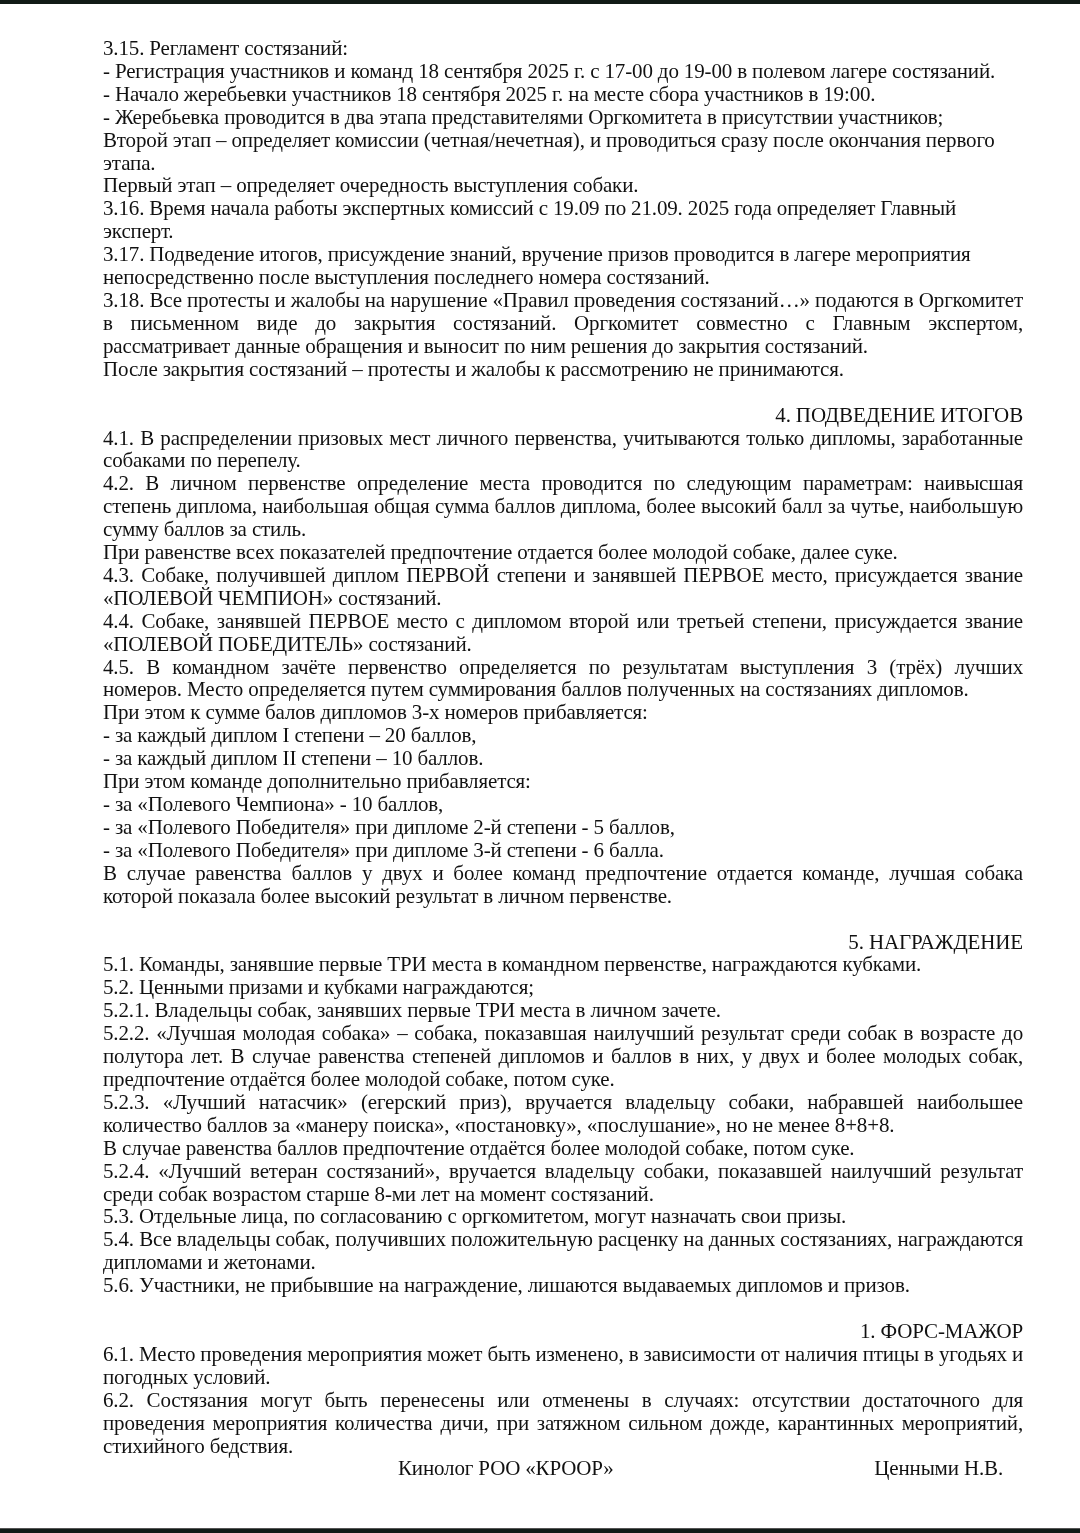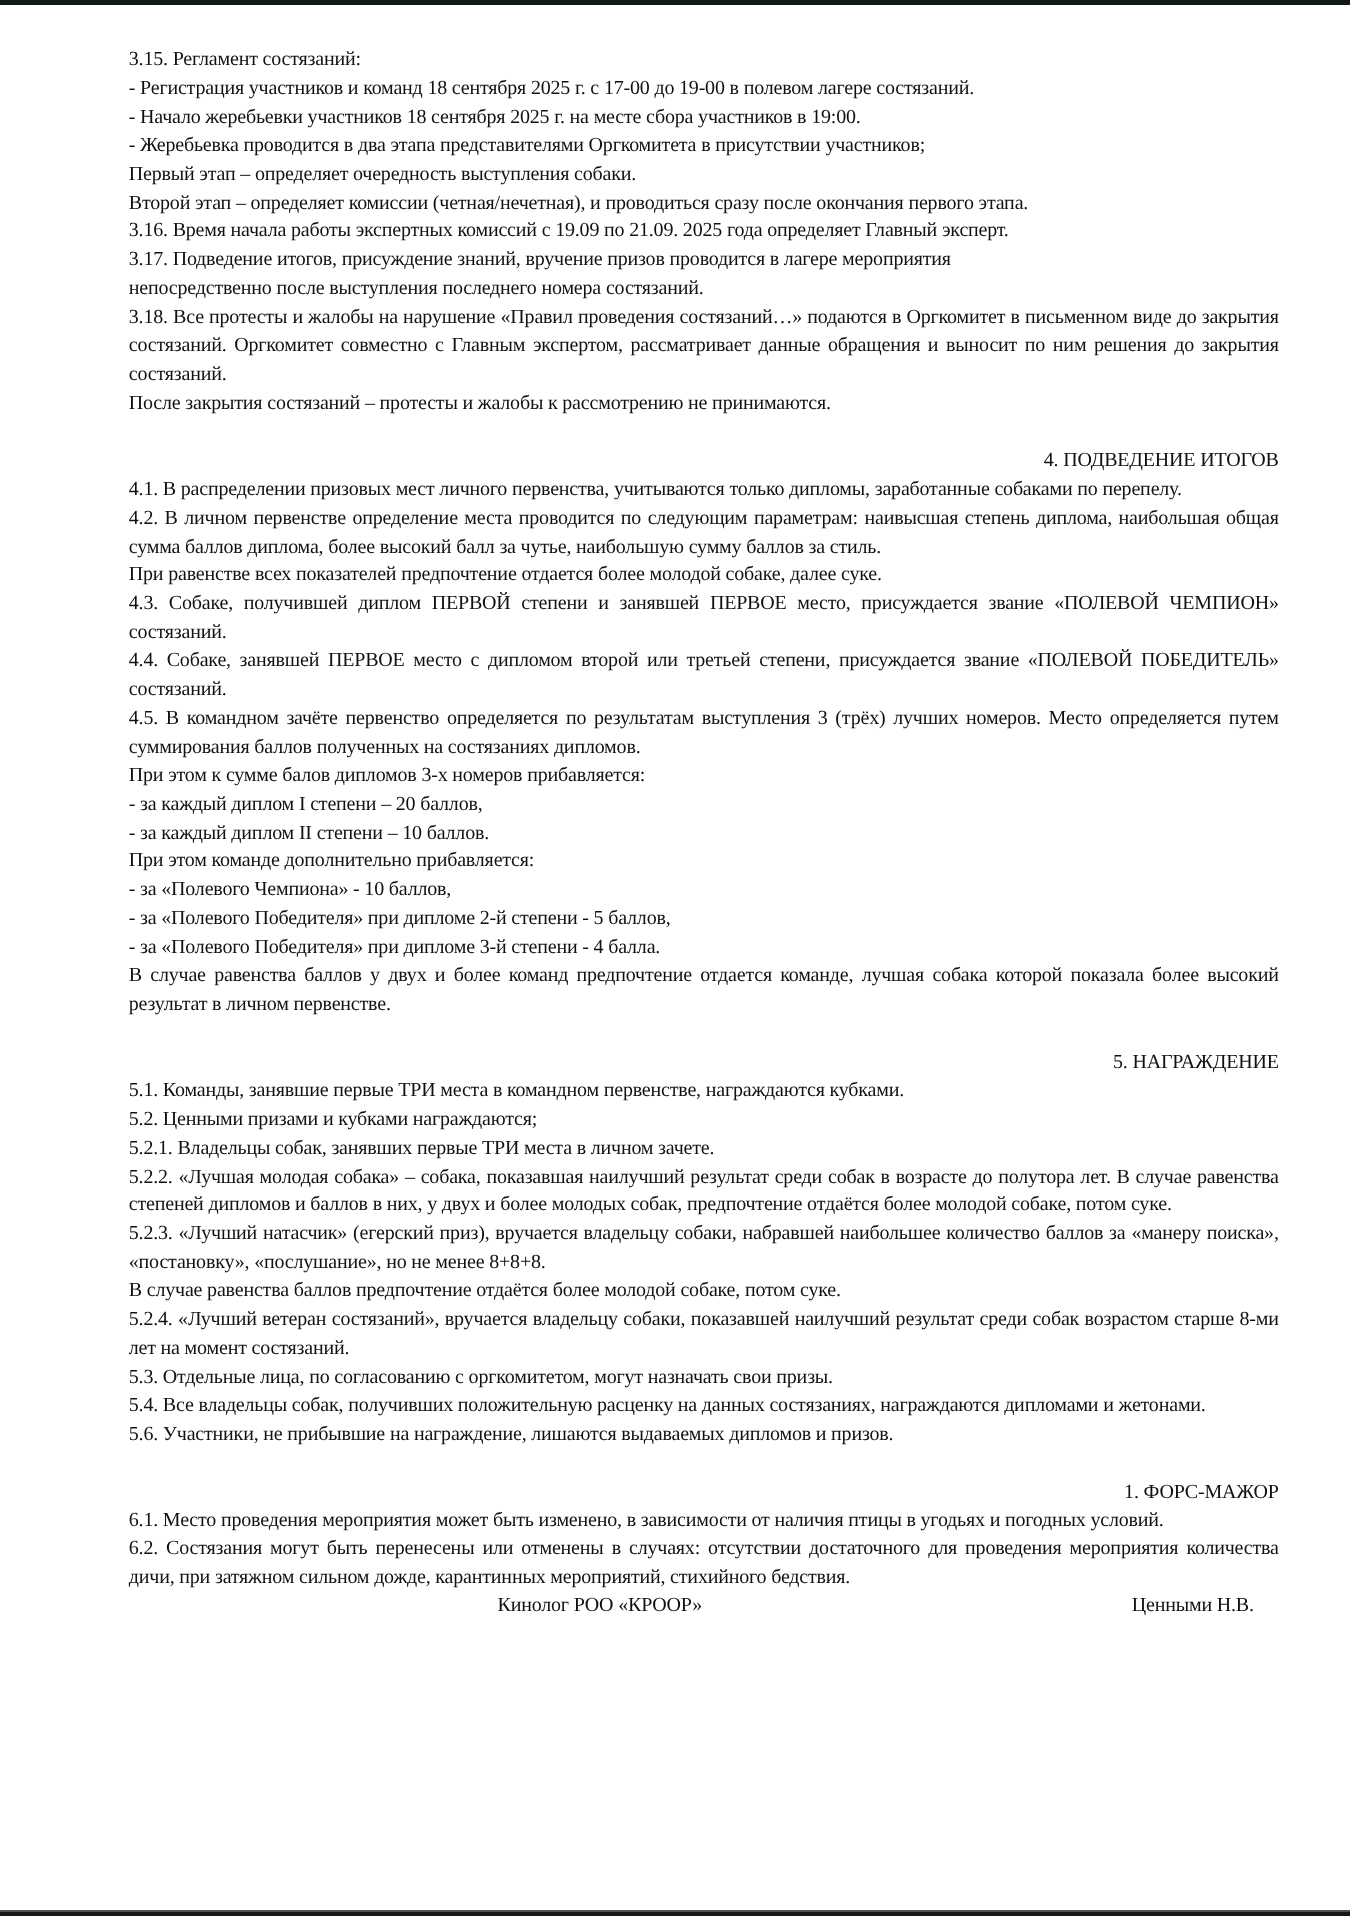--- a/index.html
+++ b/index.html
@@ -5,43 +5,43 @@
     html, body { margin: 0; padding: 0; }
     body {
       width: 1080px; height: 1533px; background: #ffffff; position: relative; overflow: hidden;
       font-family: "Liberation Serif", "DejaVu Serif", serif; color: #111;
     }
     .edge-top { position: absolute; left: 0; top: 0; width: 1080px; height: 4px; background: #111a16; }
     .edge-bottom { position: absolute; left: 0; bottom: 0; width: 1080px; height: 4px; background: #111a16; }
     .edge-bottom::before { content: ""; position: absolute; left: 0; top: -1px; width: 100%; height: 1px; background: #555; }
     .page {
       position: absolute; left: 103px; top: 37px; width: 920px;
-      font-size: 16px; line-height: 22.9px; letter-spacing: -0.15px;
+      font-size: 21px; line-height: 22.9px; letter-spacing: -0.15px;
     }
     .p { margin: 0; text-align: left; }
     .j { text-align: justify; text-align-last: left; }
     .heading { text-align: right; margin: 0; }
     .gap { height: 23px; }
     .sign { position: relative; height: 23px; }
     .sign .left { position: absolute; left: 295px; top: 0; }
     .sign .right { position: absolute; right: 20px; top: 0; }
   </style>
 </head>
 <body>
 
 <div class="edge-top"></div>
 
 <div class="page">
   <div id="sec3">
       <p class="p">3.15. Регламент состязаний:</p>
       <p class="p">- Регистрация участников и команд 18 сентября 2025 г. с 17-00 до 19-00 в полевом лагере состязаний.</p>
       <p class="p">- Начало жеребьевки участников 18 сентября 2025 г. на месте сбора участников в 19:00.</p>
       <p class="p">- Жеребьевка проводится в два этапа представителями Оргкомитета в присутствии участников;</p>
+      <p class="p">Второй этап – определяет комиссии (четная/нечетная), и проводиться сразу после окончания первого этапа.</p>
       <p class="p">Первый этап – определяет очередность выступления собаки.</p>
-      <p class="p">Второй этап – определяет комиссии (четная/нечетная), и проводиться сразу после окончания первого этапа.</p>
       <p class="p">3.16. Время начала работы экспертных комиссий с 19.09 по 21.09. 2025 года определяет Главный эксперт.</p>
       <p class="p">3.17. Подведение итогов, присуждение знаний, вручение призов проводится в лагере мероприятия<br>непосредственно после выступления последнего номера состязаний.</p>
       <p class="p j">3.18. Все протесты и жалобы на нарушение «Правил проведения состязаний…» подаются в Оргкомитет в письменном виде до закрытия состязаний. Оргкомитет совместно с Главным экспертом, рассматривает данные обращения и выносит по ним решения до закрытия состязаний.</p>
       <p class="p">После закрытия состязаний – протесты и жалобы к рассмотрению не принимаются.</p>
     </div>
 
   <div class="gap"></div>
   <p class="heading">4. ПОДВЕДЕНИЕ ИТОГОВ</p>
   <div id="sec4">
       <p class="p j">4.1. В распределении призовых мест личного первенства, учитываются только дипломы, заработанные собаками по перепелу.</p>
@@ -49,21 +49,21 @@
       <p class="p">При равенстве всех показателей предпочтение отдается более молодой собаке, далее суке.</p>
       <p class="p j">4.3. Собаке, получившей диплом ПЕРВОЙ степени и занявшей ПЕРВОЕ место, присуждается звание «ПОЛЕВОЙ ЧЕМПИОН» состязаний.</p>
       <p class="p j">4.4. Собаке, занявшей ПЕРВОЕ место с дипломом второй или третьей степени, присуждается звание «ПОЛЕВОЙ ПОБЕДИТЕЛЬ» состязаний.</p>
       <p class="p j">4.5. В командном зачёте первенство определяется по результатам выступления 3 (трёх) лучших номеров. Место определяется путем суммирования баллов полученных на состязаниях дипломов.</p>
       <p class="p">При этом к сумме балов дипломов 3-х номеров прибавляется:</p>
       <p class="p">- за каждый диплом I степени – 20 баллов,</p>
       <p class="p">- за каждый диплом II степени – 10 баллов.</p>
       <p class="p">При этом команде дополнительно прибавляется:</p>
       <p class="p">- за «Полевого Чемпиона» - 10 баллов,</p>
       <p class="p">- за «Полевого Победителя» при дипломе 2-й степени - 5 баллов,</p>
-      <p class="p">- за «Полевого Победителя» при дипломе 3-й степени - 4 балла.</p>
+      <p class="p">- за «Полевого Победителя» при дипломе 3-й степени - 6 балла.</p>
       <p class="p j">В случае равенства баллов у двух и более команд предпочтение отдается команде, лучшая собака которой показала более высокий результат в личном первенстве.</p>
     </div>
 
   <div class="gap"></div>
   <p class="heading">5. НАГРАЖДЕНИЕ</p>
   <div id="sec5">
       <p class="p">5.1. Команды, занявшие первые ТРИ места в командном первенстве, награждаются кубками.</p>
       <p class="p">5.2. Ценными призами и кубками награждаются;</p>
       <p class="p">5.2.1. Владельцы собак, занявших первые ТРИ места в личном зачете.</p>
       <p class="p j">5.2.2. «Лучшая молодая собака» – собака, показавшая наилучший результат среди собак в возрасте до полутора лет. В случае равенства степеней дипломов и баллов в них, у двух и более молодых собак, предпочтение отдаётся более молодой собаке, потом суке.</p>

